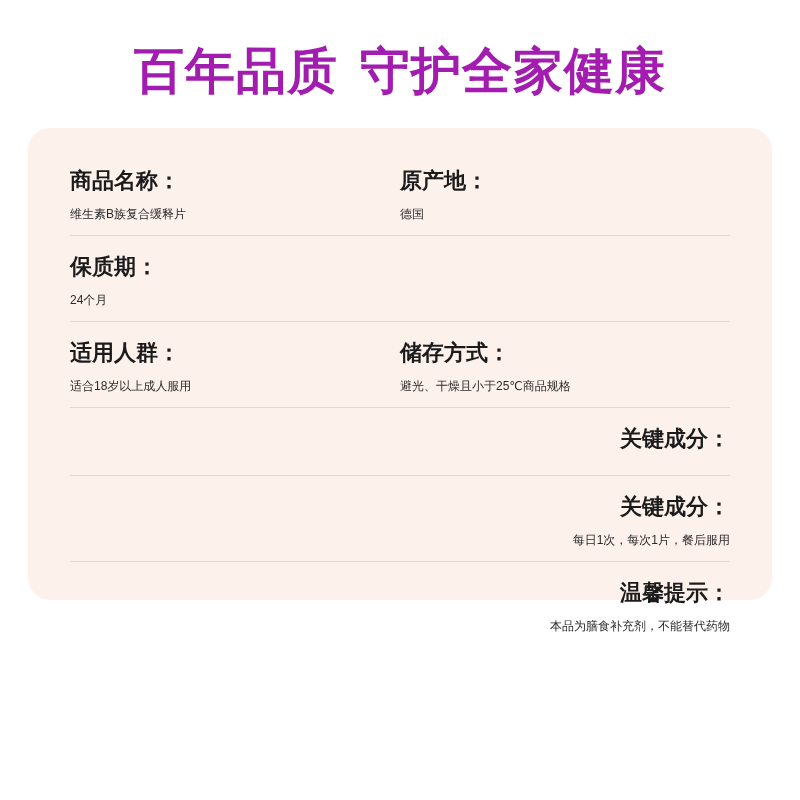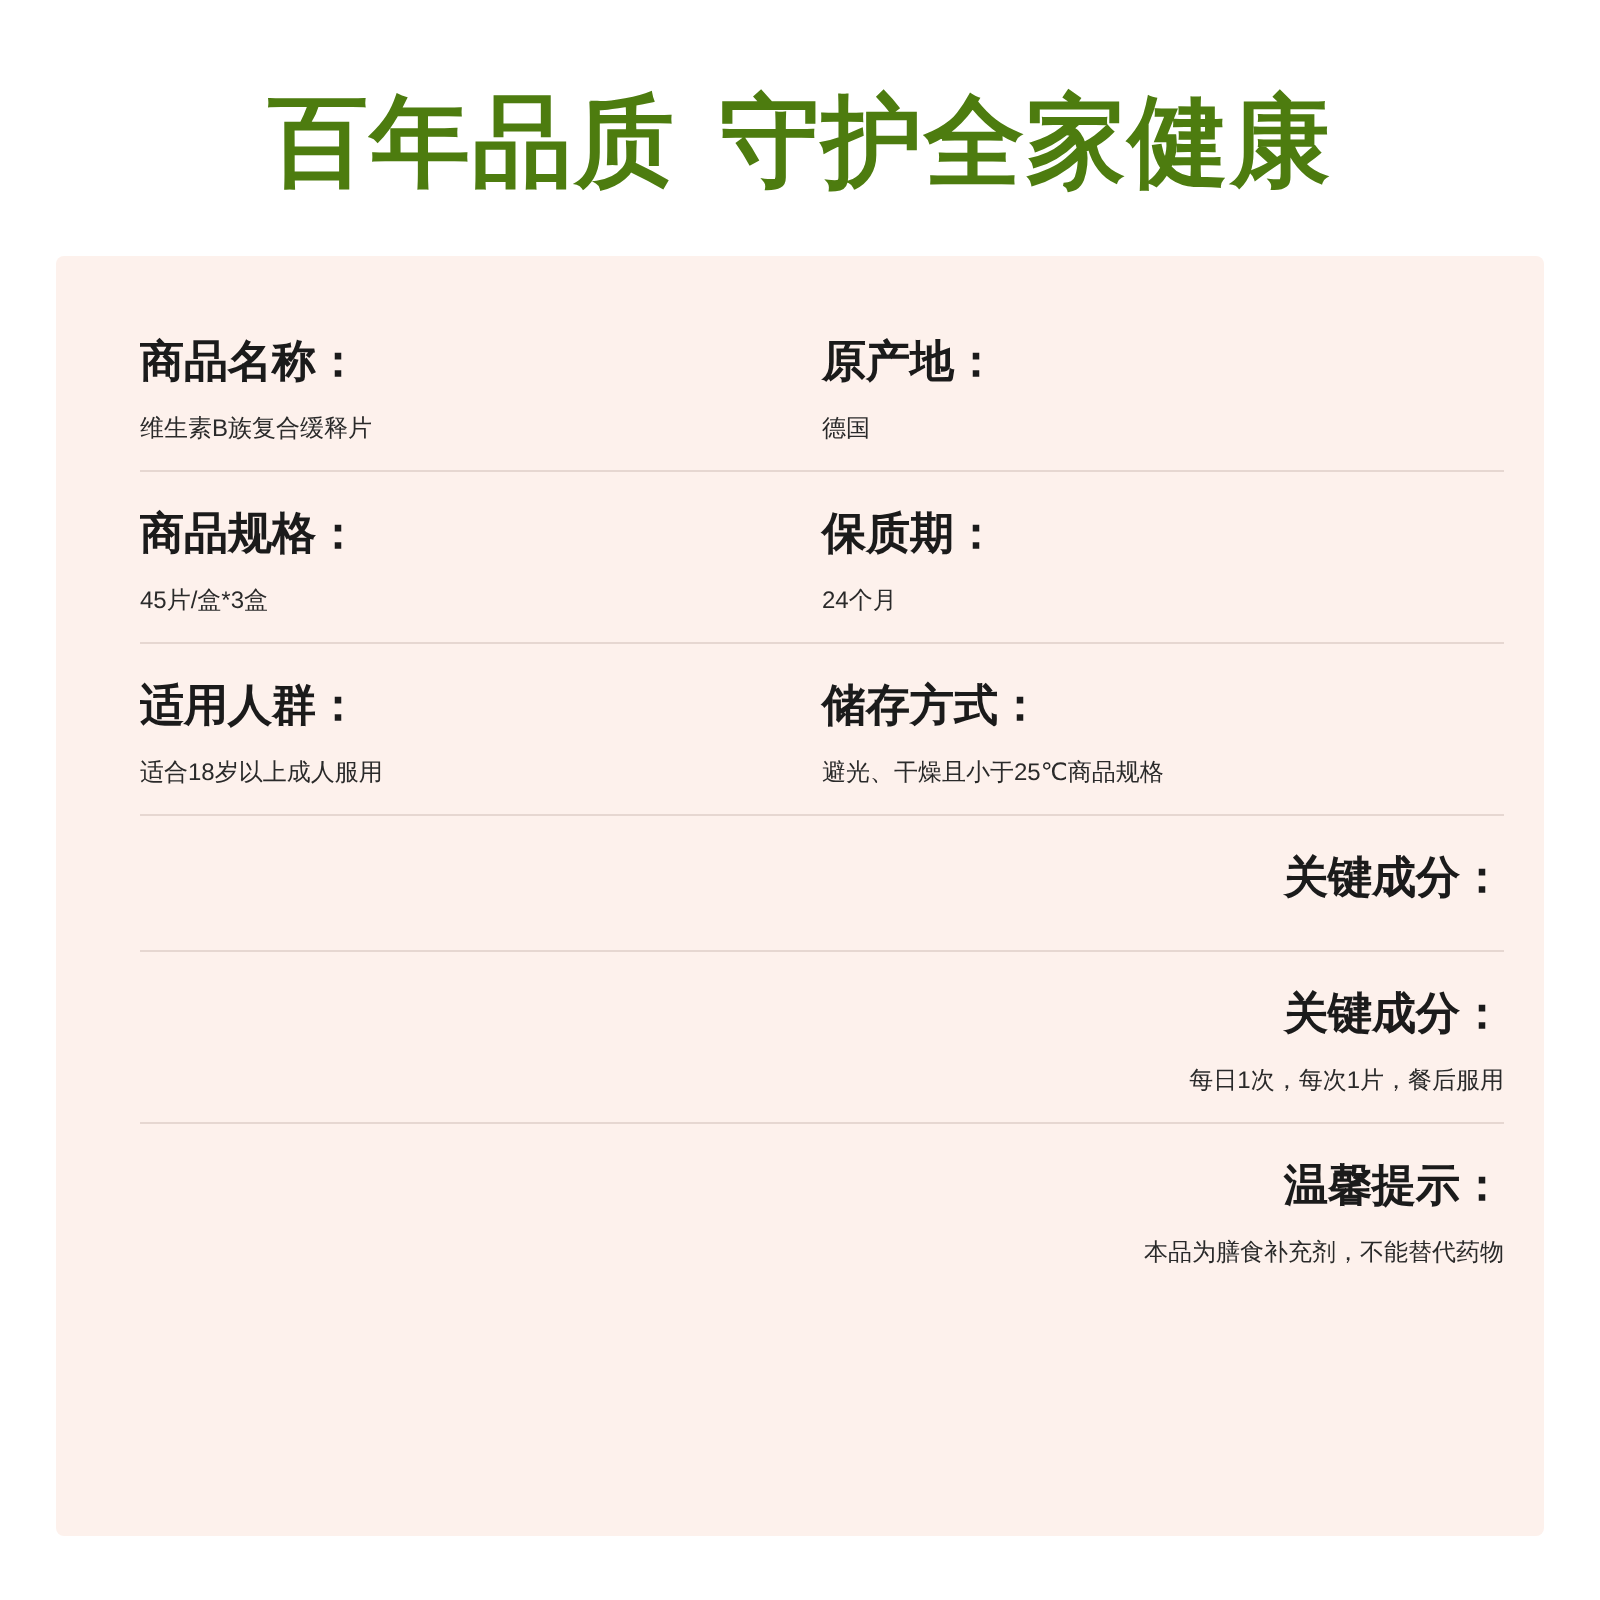--- a/index.html
+++ b/index.html
@@ -19,41 +19,41 @@
     height: 800px;
     box-sizing: border-box;
     background: #ffffff;
   }
   .headline {
     position: absolute;
     top: 44px;
     left: 0;
     width: 800px;
     text-align: center;
-    color: #4d7c0f;
+    color: #a21caf;
     font-size: 50px;
     font-weight: bold;
     letter-spacing: 1px;
     line-height: 1.1;
     white-space: nowrap;
   }
   .headline .gap {
     display: inline-block;
     width: 22px;
   }
   .card {
     position: absolute;
     top: 128px;
     left: 28px;
     width: 744px;
-    height: 640px;
+    height: 472px;
     box-sizing: border-box;
     background: #fdf1ec;
-    border-radius: 4px;
-    padding: 26px 20px 20px 42px;
+    border-radius: 22px;
+    padding: 26px 42px 20px 42px;
   }
   .row {
     display: flex;
     box-sizing: border-box;
     border-bottom: 1px solid #e6d7d1;
   }
   .row:last-child {
     border-bottom: none;
   }
   .row.two .cell {
@@ -98,24 +98,20 @@
         <div class="value">维生素B族复合缓释片</div>
       </div>
       <div class="cell">
         <div class="label">原产地：</div>
         <div class="value">德国</div>
       </div>
     </div>
 
     <div class="row two">
       <div class="cell">
-        <div class="label">商品规格：</div>
-        <div class="value">45片/盒*3盒</div>
-      </div>
-      <div class="cell">
         <div class="label">保质期：</div>
         <div class="value">24个月</div>
       </div>
     </div>
 
     <div class="row two">
       <div class="cell">
         <div class="label">适用人群：</div>
         <div class="value">适合18岁以上成人服用</div>
       </div>

